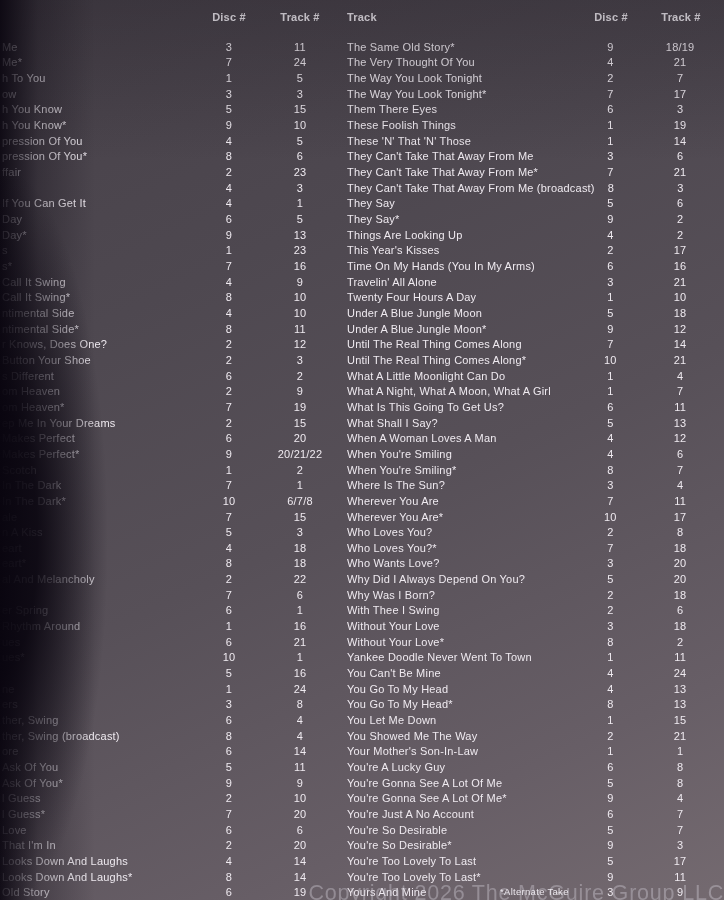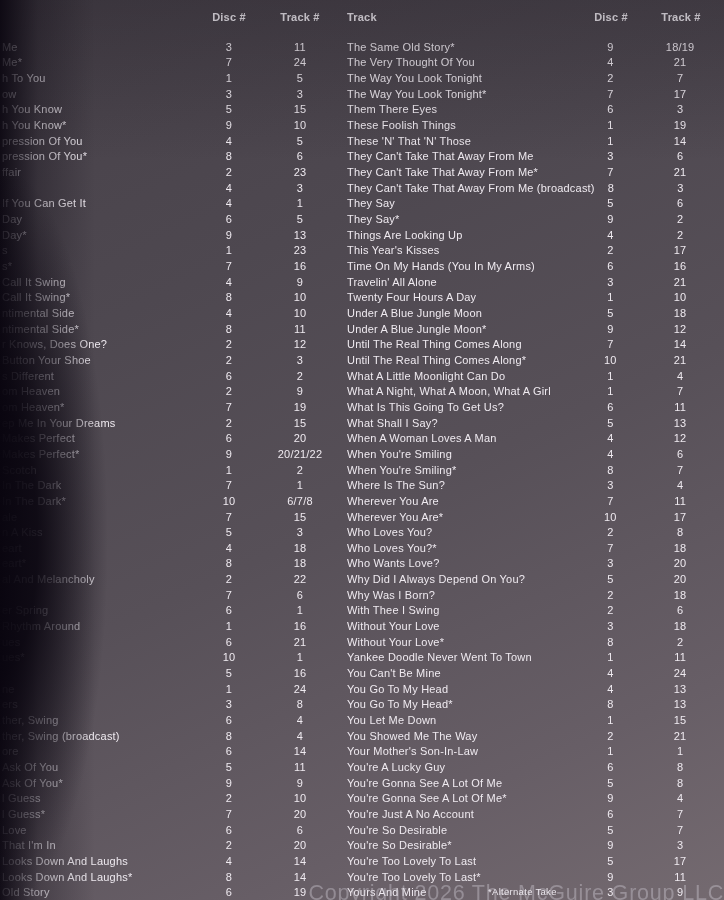--- a/index.html
+++ b/index.html
@@ -31,21 +31,21 @@
   .row{display:flex;height:15.67px;align-items:center;color:#efeaf0;font-size:11px;letter-spacing:.2px;}
   .cell{white-space:nowrap;}
   .cell.title{overflow:visible;}
   .left .cell.title{width:204px;padding-left:2px;}
   .left .cell.disc{width:46px;text-align:center;}
   .left .cell.trk{width:96px;text-align:center;}
   .right .cell.title{width:238px;}
   .right .cell.disc{width:52px;text-align:center;}
   .right .cell.trk{width:88px;text-align:center;}
   .footnote{
-    position:absolute;left:488px;top:886px;z-index:6;
+    position:absolute;left:500px;top:886px;z-index:6;
     font-size:9.5px;color:#eae6ec;letter-spacing:.3px;white-space:nowrap;
   }
   .watermark{
     position:absolute;left:26px;top:881px;width:698px;z-index:4;
     font-size:21.5px;color:rgba(205,200,210,0.42);
     letter-spacing:.8px;white-space:nowrap;text-align:right;
   }
 </style>
 </head>
 <body>

